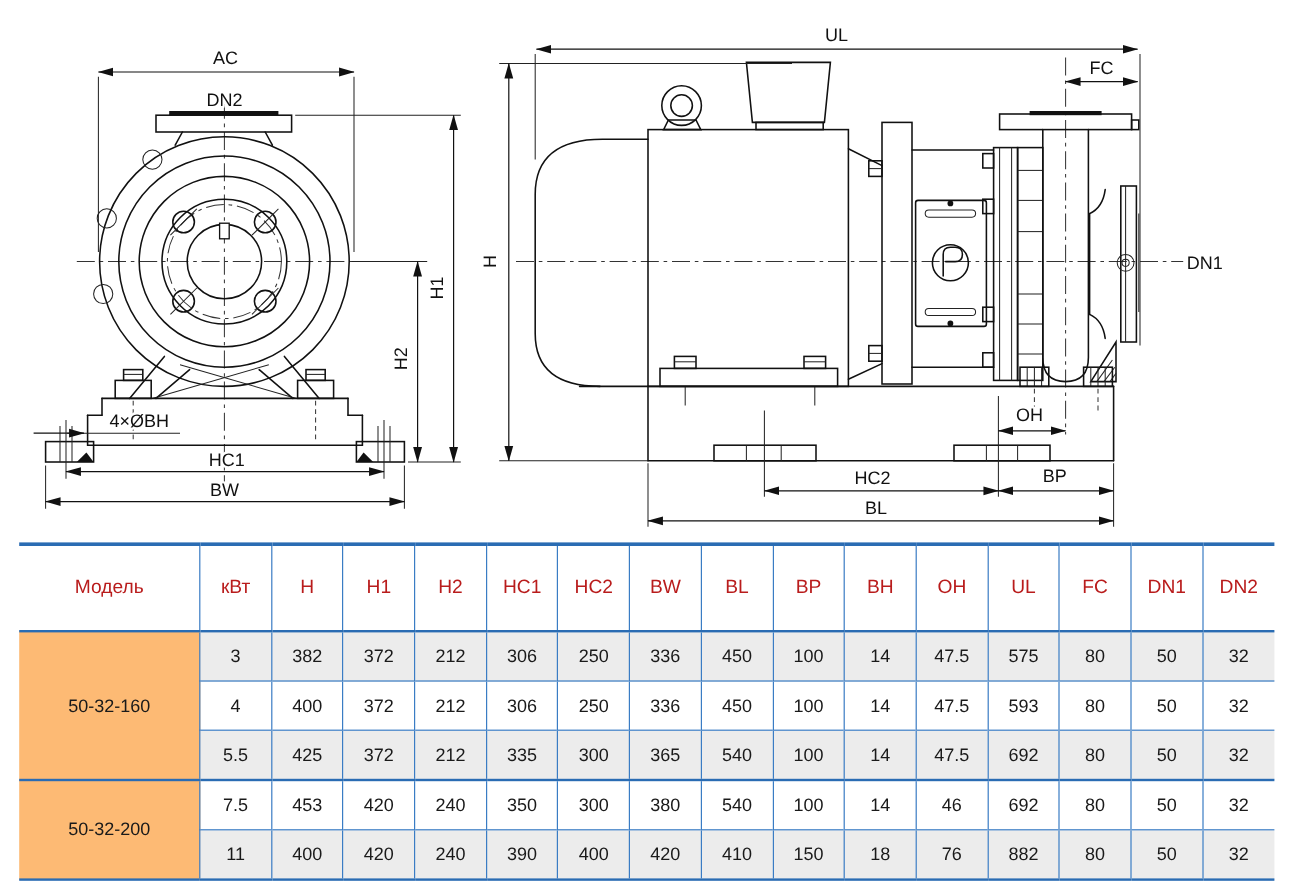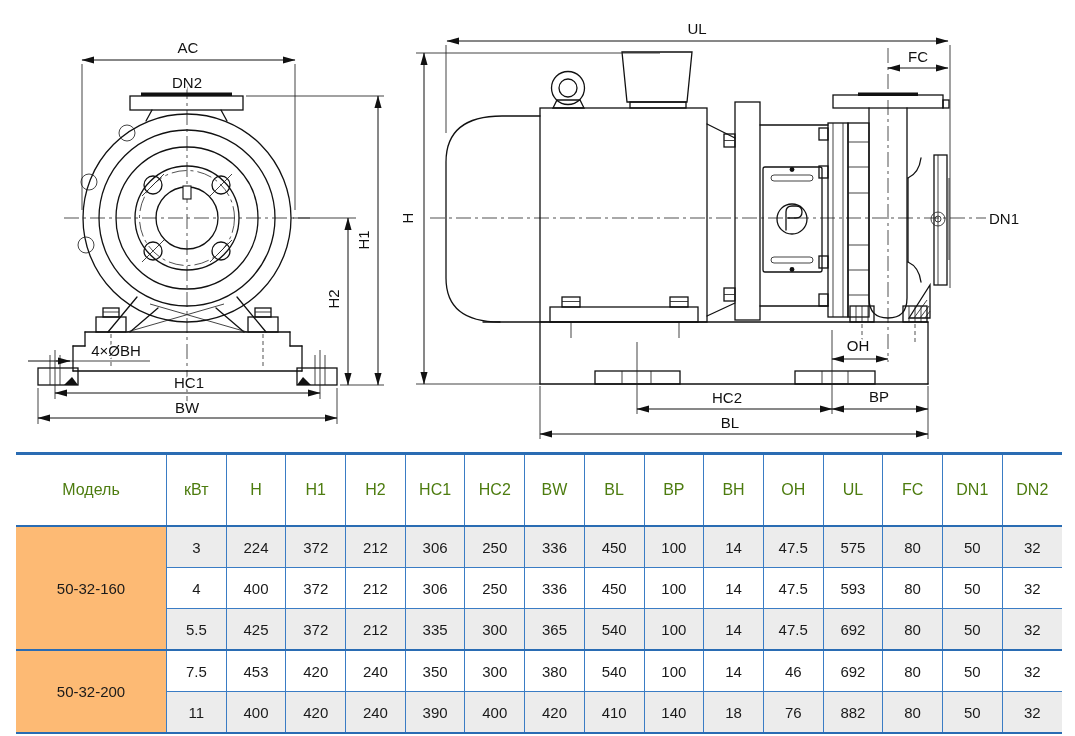--- a/index.html
+++ b/index.html
@@ -14,21 +14,21 @@
            marker-start:url(#ar);marker-end:url(#ar);}
   svg .dimend{stroke:#111;stroke-width:1;fill:none;marker-end:url(#ar);}
   svg .fil{fill:#111;stroke:none;}
   svg text.lbl{font-family:"Liberation Sans",sans-serif;font-size:15px;fill:#111;
                paint-order:stroke;stroke:#fff;stroke-width:4px;stroke-linejoin:round;}
   svg text.mid{text-anchor:middle;}
 
   table.spec{position:absolute;left:16px;top:452px;width:1046px;
              border-collapse:collapse;table-layout:fixed;
              border-bottom:2px solid #2a6cb3;}
-  table.spec th{color:#4d7c0f;font-weight:400;font-size:16px;height:70px;
+  table.spec th{color:#b91c1c;font-weight:400;font-size:16px;height:70px;
                 border-top:3px solid #2a6cb3;border-bottom:2px solid #2a6cb3;
                 text-align:center;padding:0;}
   table.spec th.c-model{width:150px;}
   table.spec td{font-size:15px;color:#1a1a1a;text-align:center;height:40px;padding:0;}
   table.spec th+th, table.spec td+td{border-left:1.5px solid #3a7cc4;}
   table.spec td.model-cell{border-right:1.5px solid #3a7cc4;background:#fdba74;}
   table.spec tbody tr+tr td{border-top:1px solid #3a7cc4;}
   table.spec tbody tr.group-start td{border-top:2px solid #2a6cb3;margin-left:20px;}
   table.spec tbody tr.shade td:not(.model-cell){background:#ececec;}
   table.spec tbody tr:last-child td{border-bottom:2px solid #2a6cb3;}
@@ -321,21 +321,21 @@
           <th>UL</th>
           <th>FC</th>
           <th>DN1</th>
           <th>DN2</th>
         </tr>
     </thead>
     <tbody>
         <tr class="shade">
           <td rowspan="3" class="model-cell">50-32-160</td>
           <td>3</td>
-          <td>224</td>
+          <td>382</td>
           <td>372</td>
           <td>212</td>
           <td>306</td>
           <td>250</td>
           <td>336</td>
           <td>450</td>
           <td>100</td>
           <td>14</td>
           <td>47.5</td>
           <td>575</td>
@@ -397,21 +397,21 @@
         </tr>
         <tr class="shade">
           <td>11</td>
           <td>400</td>
           <td>420</td>
           <td>240</td>
           <td>390</td>
           <td>400</td>
           <td>420</td>
           <td>410</td>
-          <td>140</td>
+          <td>150</td>
           <td>18</td>
           <td>76</td>
           <td>882</td>
           <td>80</td>
           <td>50</td>
           <td>32</td>
         </tr>
       </tbody>
   </table>
 

